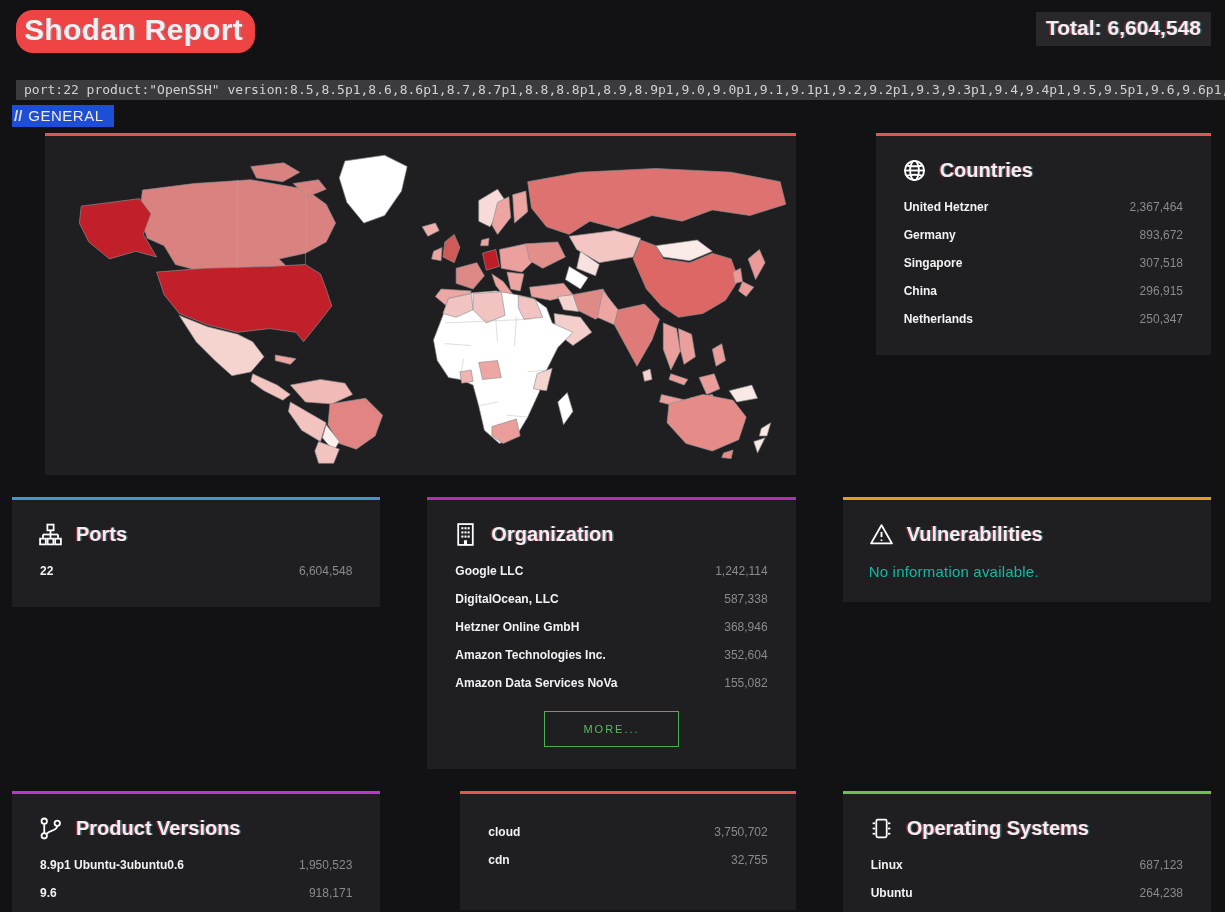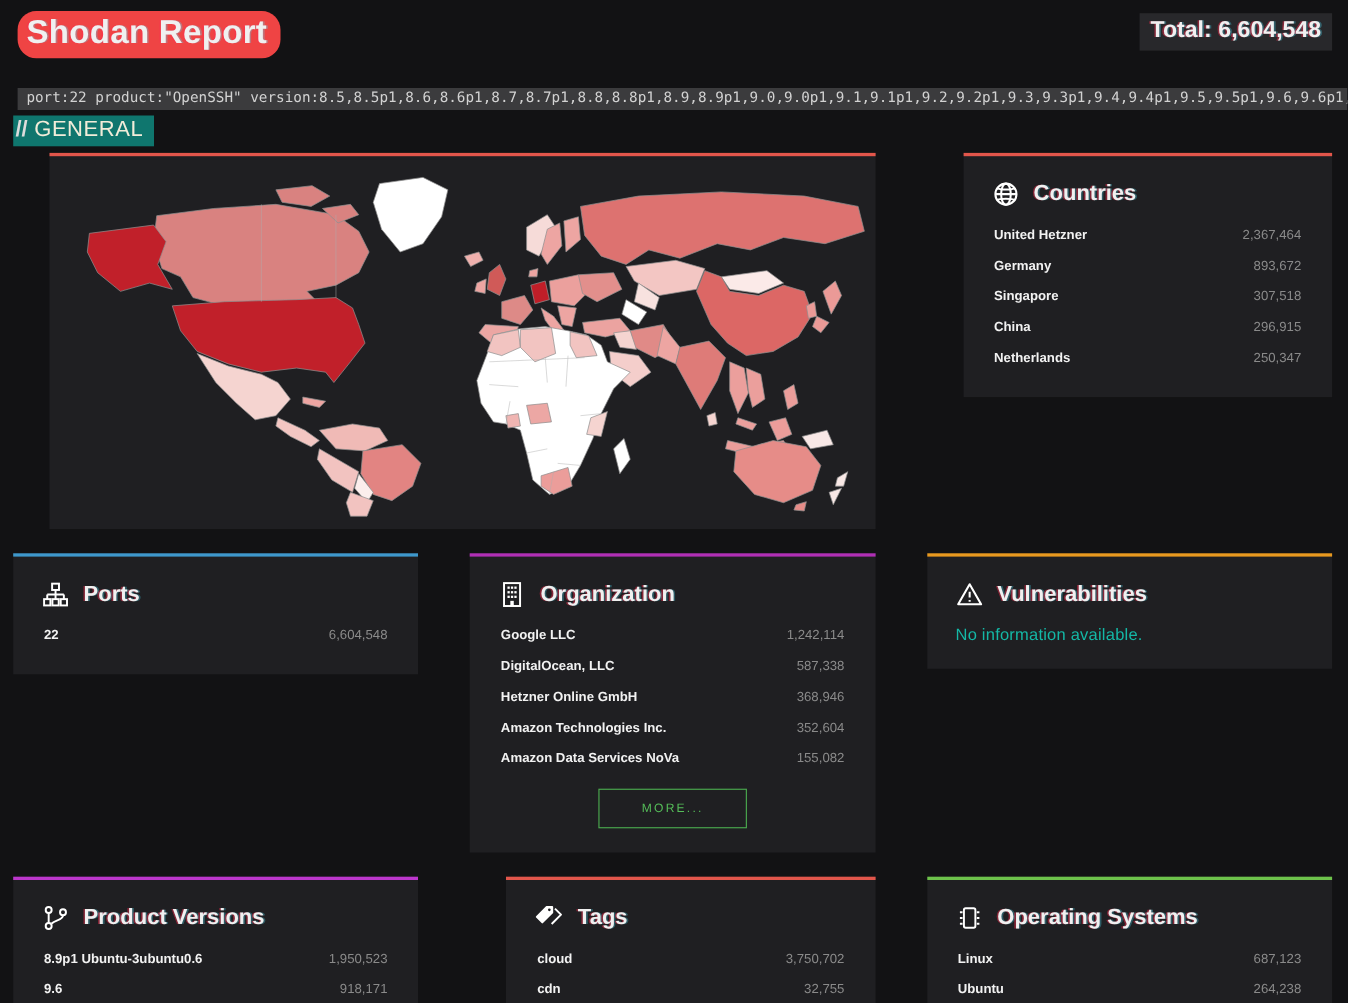--- a/index.html
+++ b/index.html
@@ -21,21 +21,21 @@
   .total-box .lbl { margin-right:6px; }
 
   
   .query-bar {
     margin:27px 0 5px 16px; background:#3b3b3d; color:#d2d2d2;
     font-family:"DejaVu Sans Mono", monospace; font-size:13px;
     padding:2px 0 3px 8px; white-space:nowrap; overflow:hidden;
   }
 
   
-  .section-label { display:inline-block; margin-left:12px; background:#0f766e; padding:2px 10px 3px 2px; font-size:20px; }
+  .section-label { display:inline-block; margin-left:12px; background:#1d4ed8; padding:2px 10px 3px 2px; font-size:15px; }
   .section-label .slashes { color:#dcdcdc; font-weight:700; margin-right:6px; }
   .section-label .name { color:#f1ecd9; letter-spacing:.5px; }
 
   
   .grid {
     margin:6px 14px 0 12px;
     display:grid; grid-template-columns:repeat(3, 1fr);
     column-gap:47px; row-gap:22px;
     align-items:start;
   }
@@ -312,28 +312,20 @@
         </div>
       <div class="row">
           <a href="#" class="label">9.6</a>
           <a href="#" class="value">918,171</a>
         </div>
       <div class="row"></div>
     </div>
   </div>
 
   <div class="panel accent-red">
-    <div class="panel-title glitch">
-      <svg width="26" height="25" viewBox="0 0 26 24" fill="none" stroke="#ffffff" stroke-width="1.8" stroke-linejoin="round">
-        <path d="M2,11 L11,2 L16,2 L16,7 L7,16 Z" fill="#ffffff"></path>
-          <circle cx="13.4" cy="4.6" r="1.2" fill="#1f1f22" stroke="none"></circle>
-          <path d="M18.5,3.5 L24,9 L15.5,17.5"></path>
-      </svg>
-      <span>Tags</span>
-    </div>
     <div class="rows">
       <div class="row">
           <a href="#" class="label">cloud</a>
           <a href="#" class="value">3,750,702</a>
         </div>
       <div class="row">
           <a href="#" class="label">cdn</a>
           <a href="#" class="value">32,755</a>
         </div>
       <div class="row"></div>

